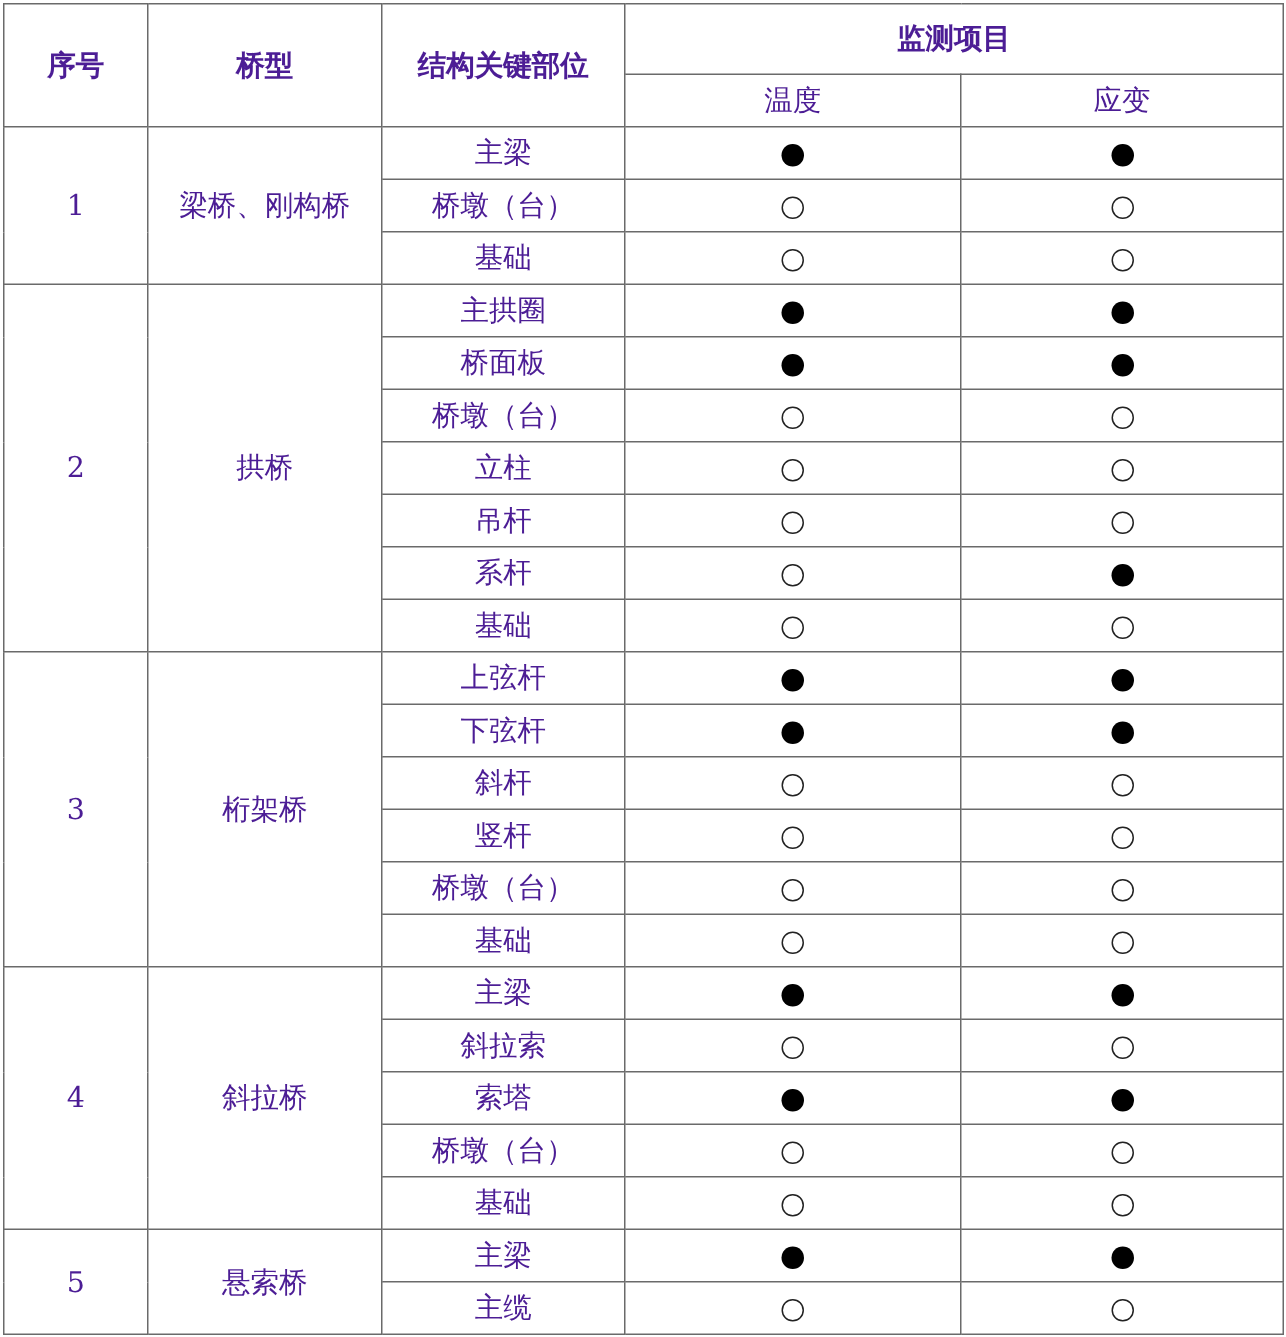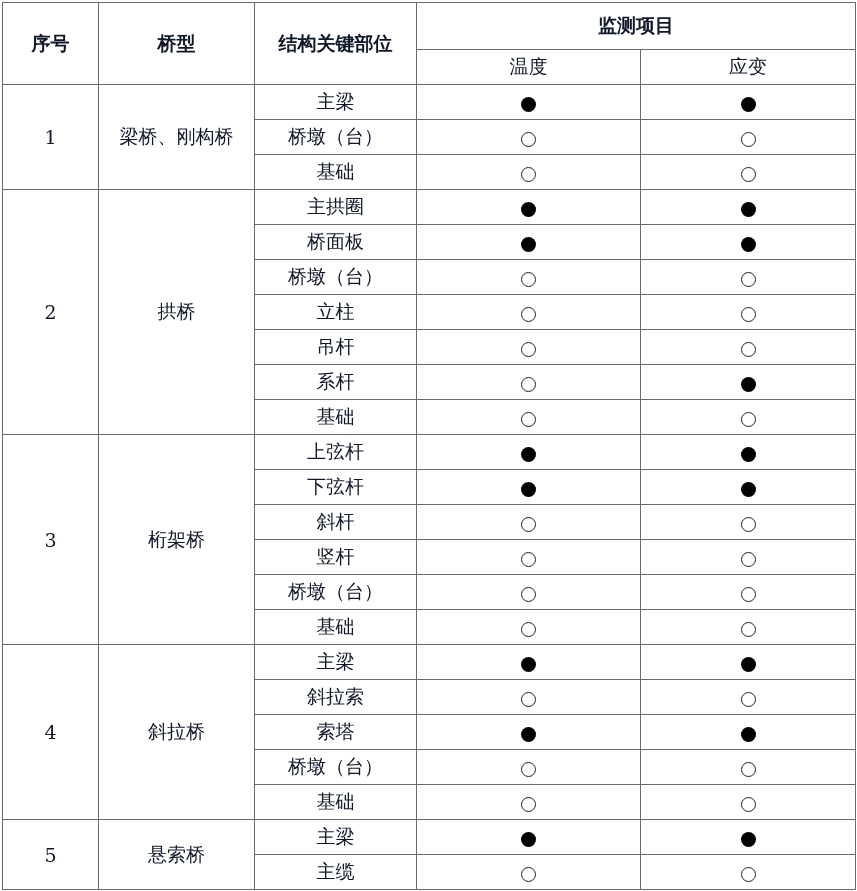--- a/index.html
+++ b/index.html
@@ -3,21 +3,21 @@
 <meta charset="utf-8">
 <style>
   html, body { margin: 0; padding: 0; background: #ffffff; }
   body { width: 857px; height: 891px; overflow: hidden; }
   table {
     position: absolute; left: 2px; top: 2px;
     border-collapse: collapse;
     table-layout: fixed;
     width: 853px;
     font-family: "DejaVu Serif", "Liberation Serif", serif;
-    color: #0f172a;
+    color: #4c1d95;
   }
   td, th {
     border: 1.5px solid #6a6a6a;
     text-align: center;
     vertical-align: middle;
     padding: 0;
     font-size: 19px;
     font-weight: normal;
   }
   th.bold { font-family: "DejaVu Sans", "Liberation Sans", sans-serif; font-weight: bold; font-size: 19px; }

